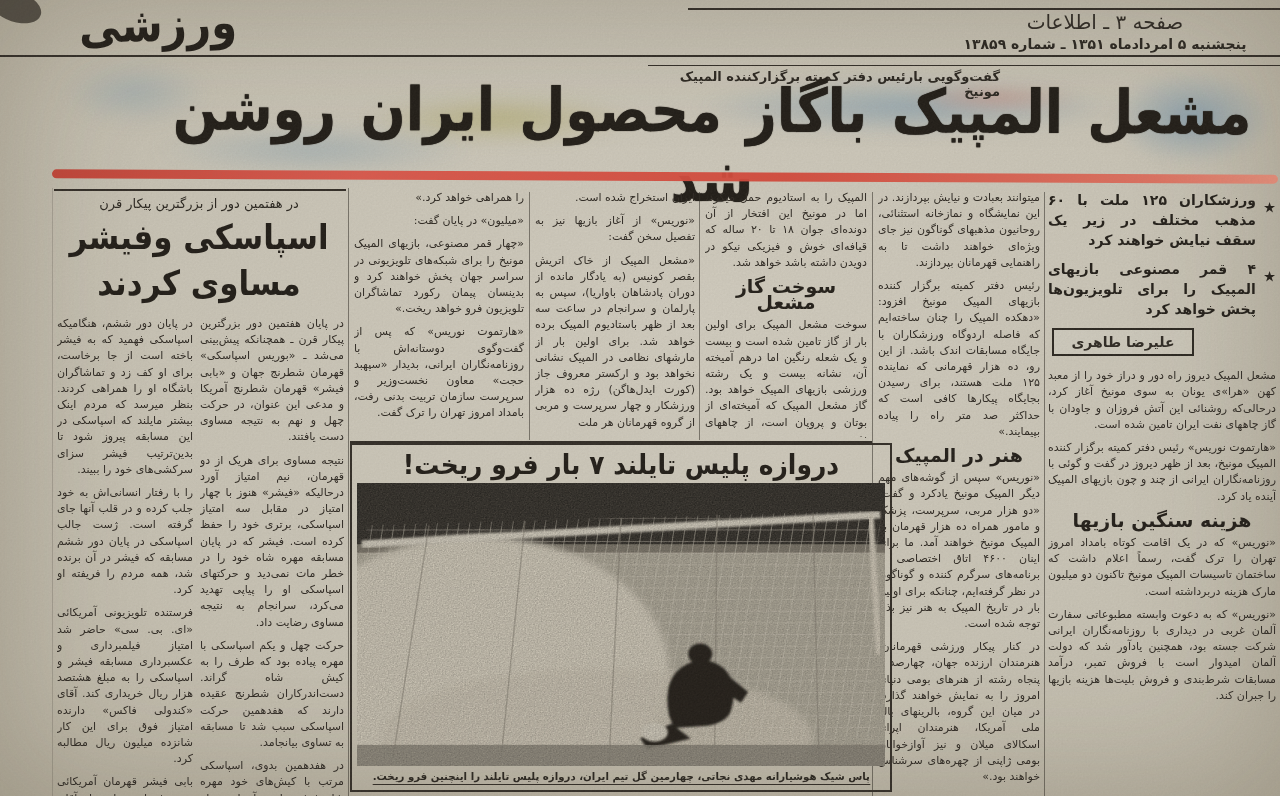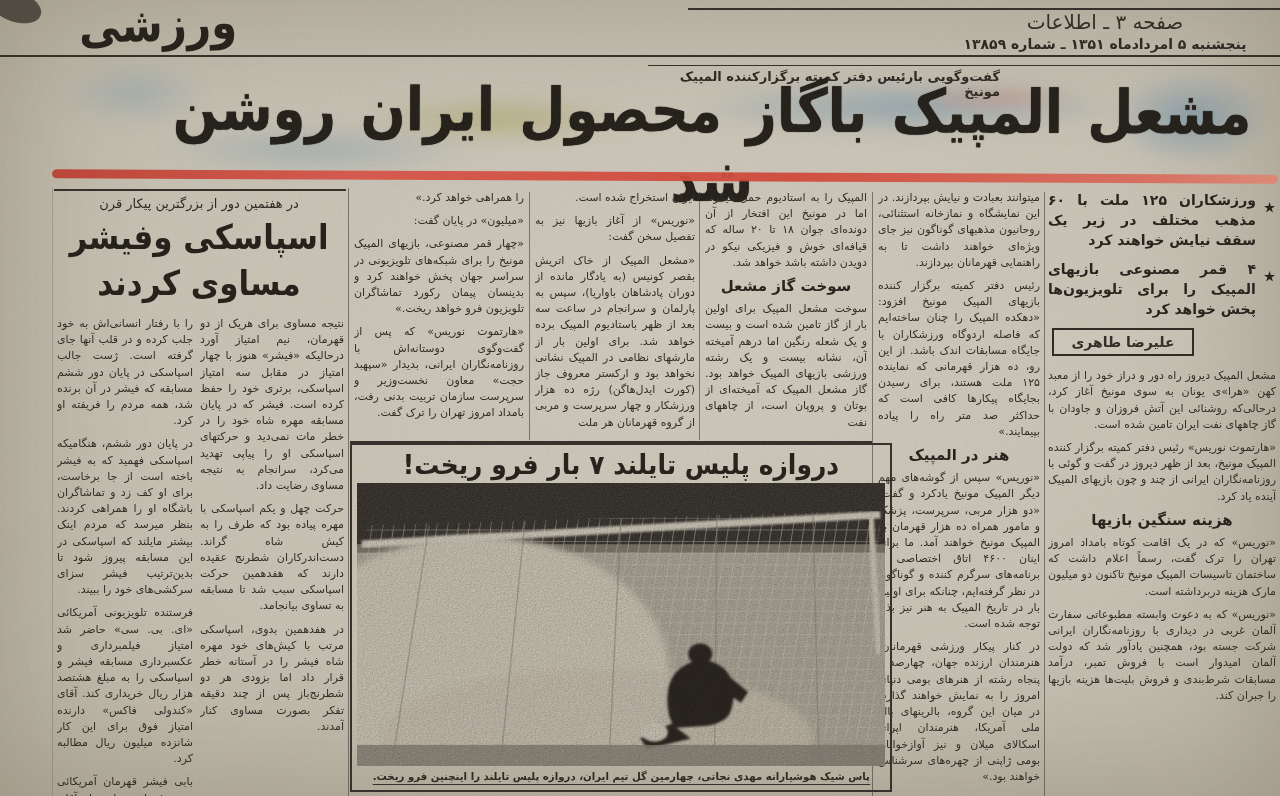--- a/index.html
+++ b/index.html
@@ -21,21 +21,21 @@
   .headline{left:148px;top:82px;width:1128px;height:90px;text-align:center;font-size:53px;
     font-weight:bold;transform:scaleY(1.14) rotate(.2deg);word-spacing:6px;color:#1c1813;
     text-shadow:0 0 1px #1c1813;}
   .red-rule{position:absolute;left:52px;top:172px;width:1226px;height:9px;border-radius:5px;
     background:linear-gradient(90deg,#c23a2e 0%,#e05246 25%,#d94537 60%,#e36d5c 90%,#e98b77 100%);
     transform:rotate(.25deg);opacity:.95;}
 
   
   .col{position:absolute;overflow:hidden;text-align:justify;font-size:11px;line-height:16.2px;color:#2b2620;}
   .col p{margin:0 0 7px;}
-  .subhead{font-size:15px;font-weight:bold;text-align:center;margin:3px 0 7px;color:#1e1a15;}
+  .subhead{font-size:19px;font-weight:bold;text-align:center;margin:3px 0 7px;color:#1e1a15;}
   .bullets{font-size:14px;line-height:20px;font-weight:bold;color:#1e1a15;}
   .bullet{display:flex;gap:7px;margin-bottom:9px;}
   .star{font-size:24px;line-height:1;margin-top:5px;}
   .byline-box{border:2px solid #27231d;width:122px;padding:4px 8px;margin:4px auto 12px 4px;
     text-align:center;font-size:14px;font-weight:bold;background:rgba(255,255,255,.08);}
 
   
   .photo-box{position:absolute;left:350px;top:443px;width:542px;height:349px;
     border:2px solid #2f2a24;box-sizing:border-box;display:flex;flex-direction:column;}
   .photo-headline{text-align:center;font-size:25px;font-weight:bold;margin:5px 0 4px;
@@ -178,27 +178,28 @@
     </div>
   </div>
 
   <div class="rule" style="left:54px;top:189px;width:292px;height:2px;"></div>
   <div class="abs chess-kicker">در هفتمین دور از بزرگترین پیکار قرن</div>
   <div class="abs chess-headline">
     <div>اسپاسکی وفیشر</div>
     <div>مساوی کردند</div>
   </div>
   <div class="col" style="left:200px;top:316px;width:144px;height:480px;">
+    <p>در پایان هفتمین دور بزرگترین پیکار قرن ـ همچنانکه پیش‌بینی می‌شد ـ «بوریس اسپاسکی» قهرمان شطرنج جهان و «بابی فیشر» قهرمان شطرنج آمریکا و مدعی این عنوان، در حرکت چهل و نهم به نتیجه مساوی دست یافتند.</p>
     <p>نتیجه مساوی برای هریک از دو قهرمان، نیم امتیاز آورد درحالیکه «فیشر» هنوز با چهار امتیاز در مقابل سه امتیاز اسپاسکی، برتری خود را حفظ کرده است. فیشر که در پایان مسابقه مهره شاه خود را در خطر مات نمی‌دید و حرکتهای اسپاسکی او را پیاپی تهدید می‌کرد، سرانجام به نتیجه مساوی رضایت داد.</p>
     <p>حرکت چهل و یکم اسپاسکی با مهره پیاده بود که طرف را به کیش شاه گراند. دست‌اندرکاران شطرنج عقیده دارند که هفدهمین حرکت اسپاسکی سبب شد تا مسابقه به تساوی بیانجامد.</p>
     <p>در هفدهمین بدوی، اسپاسکی مرتب با کیش‌های خود مهره شاه فیشر را در آستانه خطر قرار داد اما بزودی هر دو شطرنج‌باز پس از چند دقیقه تفکر بصورت مساوی کنار آمدند.</p>
   </div>
   <div class="col" style="left:57px;top:316px;width:136px;height:480px;">
+    <p>در پایان دور ششم، هنگامیکه اسپاسکی فهمید که به فیشر باخته است از جا برخاست، برای او کف زد و تماشاگران باشگاه او را همراهی کردند. بنظر میرسد که مردم اینک بیشتر مایلند که اسپاسکی در این مسابقه پیروز شود تا بدین‌ترتیب فیشر سزای سرکشی‌های خود را ببیند.</p>
     <p>را با رفتار انسانی‌اش به خود جلب کرده و در قلب آنها جای گرفته است. ژست جالب اسپاسکی در پایان دور ششم مسابقه که فیشر در آن برنده شد، همه مردم را فریفته او کرد.</p>
-    <p>در پایان دور ششم، هنگامیکه اسپاسکی فهمید که به فیشر باخته است از جا برخاست، برای او کف زد و تماشاگران باشگاه او را همراهی کردند. بنظر میرسد که مردم اینک بیشتر مایلند که اسپاسکی در این مسابقه پیروز شود تا بدین‌ترتیب فیشر سزای سرکشی‌های خود را ببیند.</p>
     <p>فرستنده تلویزیونی آمریکائی «ای. بی. سی» حاضر شد امتیاز فیلمبرداری و عکسبرداری مسابقه فیشر و اسپاسکی را به مبلغ هشتصد هزار ریال خریداری کند. آقای «کندولی فاکس» دارنده امتیاز فوق برای این کار شانزده میلیون ریال مطالبه کرد.</p>
     <p>بابی فیشر قهرمان آمریکائی نیز پیش از مسابقه از آقای فاکس خواسته بود تا از فیلمهای مسابقه سهمی بصورت اقساط دریافت دارد.</p>
   </div>
 
   <svg class="noise" width="1280" height="796">
     <filter id="pnoise">
         <feTurbulence type="fractalNoise" baseFrequency="0.55" numOctaves="2"></feTurbulence>
       <feColorMatrix type="matrix" values="0 0 0 0 0.2  0 0 0 0 0.18  0 0 0 0 0.14  0.14 0.14 0.14 0 0"></feColorMatrix>
       </filter>
     <rect width="1280" height="796" filter="url(#pnoise)"></rect>

